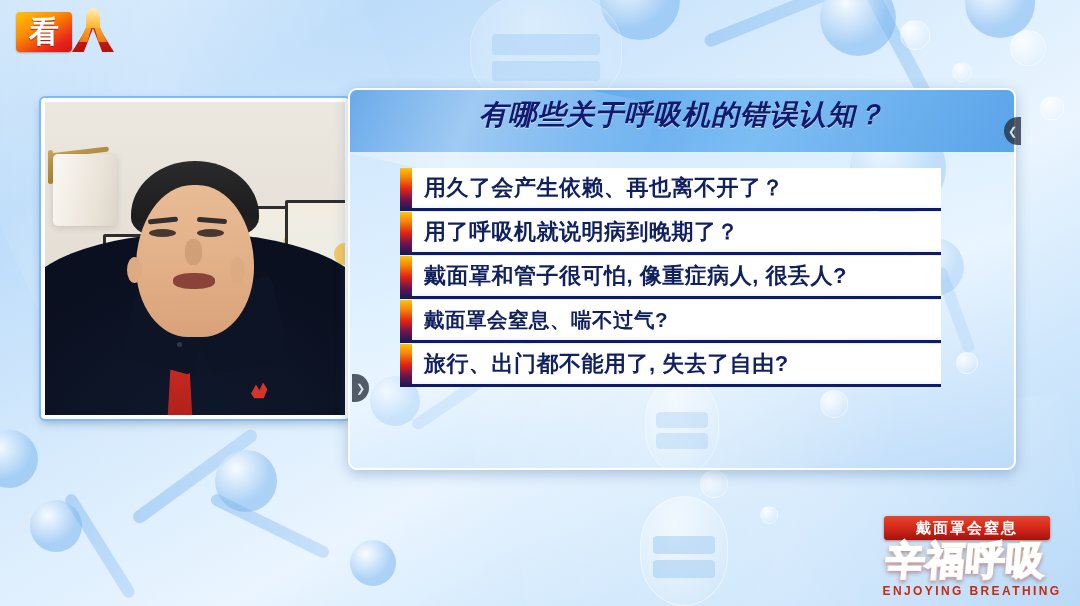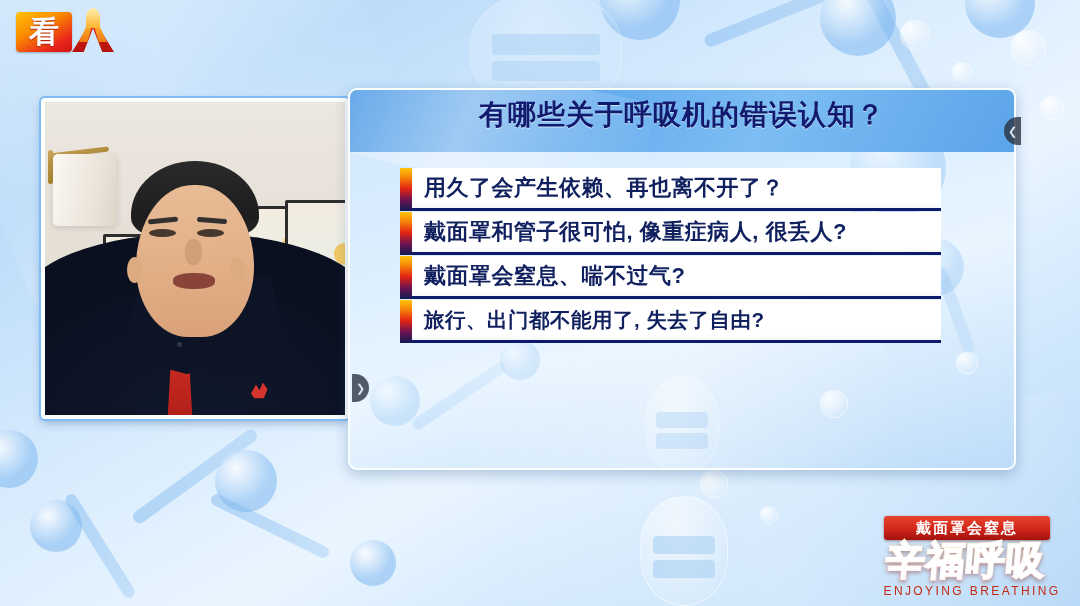--- a/index.html
+++ b/index.html
@@ -117,20 +117,21 @@
   .panel-head{
     position:absolute;left:0;right:0;top:0;height:62px;
     background:linear-gradient(120deg,#4e9ae6 0%,#64acee 36%,#7cbdf3 62%,#5ba4e9 100%);
   }
   .panel-head .sweep{position:absolute;left:-10%;top:-40%;width:55%;height:180%;
     background:linear-gradient(100deg,rgba(255,255,255,0),rgba(255,255,255,.42),rgba(255,255,255,0));transform:rotate(12deg);}
   .panel-title{
     position:absolute;left:0;right:0;top:0;height:50px;display:flex;align-items:center;justify-content:center;
     font-size:28px;font-weight:bold;color:#111a6e;letter-spacing:1px;
     text-shadow:0 1px 0 rgba(255,255,255,.55);
+    font-style:italic;
   }
 
   
   #qlist{position:absolute;left:50px;top:78px;width:541px;}
   .qrow{position:relative;height:43px;margin-bottom:1px;display:flex;align-items:stretch;}
   .qaccent{width:12px;flex:0 0 12px;background:linear-gradient(180deg,#ffc40b 0%,#f6850a 22%,#e32414 48%,#6d1350 74%,#101a55 100%);
     box-shadow:1px 0 0 rgba(255,255,255,.5);}
   .qbody{flex:1;background:linear-gradient(180deg,#ffffff 0%,#ffffff 86%,#f4f7fb 100%);
     border-bottom:3px solid #0e1a6b;display:flex;align-items:center;padding-left:12px;}
   .qtext{font-size:22px;font-weight:bold;color:#11215f;letter-spacing:.5px;white-space:nowrap;}
@@ -151,21 +152,21 @@
   .sl-ribbon span{color:#ffffff;font-size:15px;font-weight:bold;letter-spacing:2px;}
   .sl-main{position:absolute;left:0;right:0;top:22px;height:46px;display:flex;align-items:center;justify-content:center;
     font-size:39px;font-weight:bold;letter-spacing:1px;
     background:linear-gradient(180deg,#ffd84d 0%,#f98a10 34%,#e7341a 66%,#c01007 100%);
     -webkit-background-clip:text;background-clip:text;color:transparent;
     -webkit-text-stroke:2px #ffffff;
     filter:drop-shadow(0 2px 2px rgba(120,20,5,.4));
     transform:skewX(-5deg);
   }
   .sl-en{position:absolute;left:12px;right:0;bottom:2px;text-align:center;color:#c52a12;
-    font-size:12px;font-weight:normal;letter-spacing:2.4px;}
+    font-size:12px;font-weight:bold;letter-spacing:2.4px;}
 </style>
 </head>
 <body>
 
 <div id="stage">
 
   <div class="bg-layer">
     <div class="bond" style="left:120px;top:470px;width:150px;height:13px;transform:rotate(-36deg);"></div>
     <div class="bond" style="left:40px;top:540px;width:120px;height:12px;transform:rotate(58deg);"></div>
     <div class="bond" style="left:205px;top:520px;width:130px;height:12px;transform:rotate(26deg);"></div>
@@ -287,20 +288,26 @@
     <div id="qlist">
       <div class="qrow">
         <div class="qaccent"></div>
         <div class="qbody">
             <span class="qtext">用久了会产生依赖、再也离不开了？</span>
           </div>
       </div>
       <div class="qrow">
         <div class="qaccent"></div>
         <div class="qbody">
+            <span class="qtext">用了呼吸机就说明病到晚期了？</span>
+          </div>
+      </div>
+      <div class="qrow">
+        <div class="qaccent"></div>
+        <div class="qbody">
             <span class="qtext">戴面罩和管子很可怕, 像重症病人, 很丢人?</span>
           </div>
       </div>
       <div class="qrow">
         <div class="qaccent"></div>
         <div class="qbody">
             <span class="qtext">戴面罩会窒息、喘不过气?</span>
           </div>
       </div>
       <div class="qrow">

